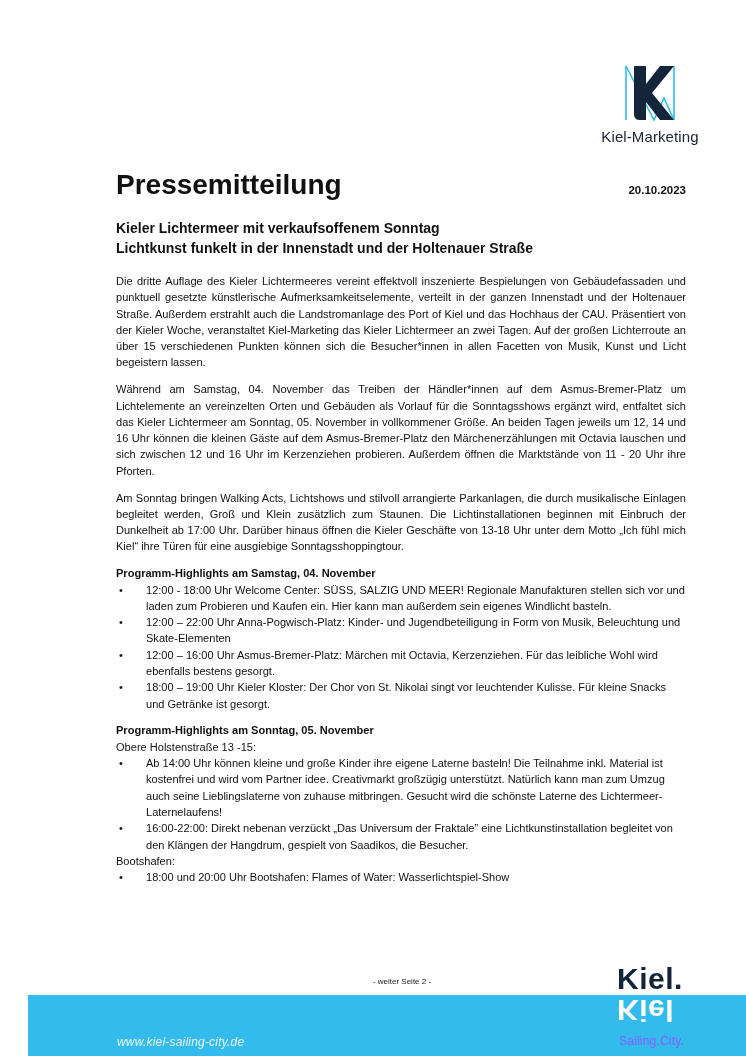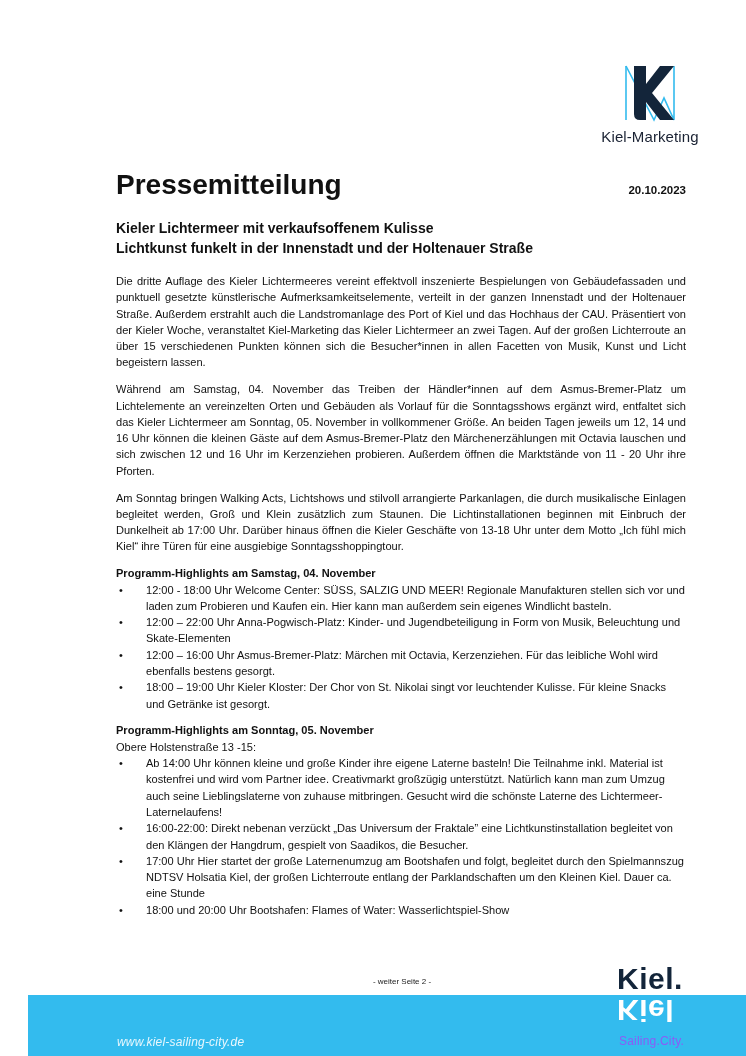--- a/index.html
+++ b/index.html
@@ -55,21 +55,21 @@
     </svg>
     <div class="km-text">Kiel-Marketing</div>
   </div>
 
   <div class="title-row">
     <div class="doc-title">Pressemitteilung</div>
     <div class="doc-date">20.10.2023</div>
   </div>
 
   <div class="headline">
-    <div>Kieler Lichtermeer mit verkaufsoffenem Kulisse</div>
+    <div>Kieler Lichtermeer mit verkaufsoffenem Sonntag</div>
     <div>Lichtkunst funkelt in der Innenstadt und der Holtenauer Straße</div>
   </div>
 
   <div class="body">
     <p>Die dritte Auflage des Kieler Lichtermeeres vereint effektvoll inszenierte Bespielungen von Gebäudefassaden und punktuell gesetzte künstlerische Aufmerksamkeitselemente, verteilt in der ganzen Innenstadt und der Holtenauer Straße. Außerdem erstrahlt auch die Landstromanlage des Port of Kiel und das Hochhaus der CAU. Präsentiert von der Kieler Woche, veranstaltet Kiel-Marketing das Kieler Lichtermeer an zwei Tagen.  Auf der großen Lichterroute an über 15 verschiedenen Punkten können sich die Besucher*innen in allen Facetten von Musik, Kunst und Licht begeistern lassen.</p>
     <p>Während am Samstag, 04. November das Treiben der Händler*innen auf dem Asmus-Bremer-Platz um Lichtelemente an vereinzelten Orten und Gebäuden als Vorlauf für die Sonntagsshows ergänzt wird, entfaltet sich das Kieler Lichtermeer am Sonntag, 05. November in vollkommener Größe. An beiden Tagen jeweils um 12, 14 und 16 Uhr können die kleinen Gäste auf dem Asmus-Bremer-Platz den Märchenerzählungen mit Octavia lauschen und sich zwischen 12 und 16 Uhr im Kerzenziehen probieren. Außerdem öffnen die Marktstände von 11 - 20 Uhr ihre Pforten.</p>
     <p>Am Sonntag bringen Walking Acts, Lichtshows und stilvoll arrangierte Parkanlagen, die durch musikalische Einlagen begleitet werden, Groß und Klein zusätzlich zum Staunen. Die Lichtinstallationen beginnen mit Einbruch der Dunkelheit ab 17:00 Uhr. Darüber hinaus öffnen die Kieler Geschäfte von 13-18 Uhr unter dem Motto „Ich fühl mich Kiel“ ihre Türen für eine ausgiebige Sonntagsshoppingtour.</p>
 
     <div class="section">
       <div class="section-head">Programm-Highlights am Samstag, 04. November</div>
@@ -81,22 +81,22 @@
       </ul>
     </div>
 
     <div class="section">
       <div class="section-head">Programm-Highlights am Sonntag, 05. November</div>
       <div class="plain-line">Obere Holstenstraße 13 -15:</div>
       <ul class="bullets">
         <li>Ab 14:00 Uhr können kleine und große Kinder ihre eigene Laterne basteln! Die Teilnahme inkl. Material ist kostenfrei und wird vom Partner idee. Creativmarkt großzügig unterstützt. Natürlich kann man zum Umzug auch seine Lieblingslaterne von zuhause mitbringen. Gesucht wird die schönste Laterne des Lichtermeer-Laternelaufens!</li>
         <li>16:00-22:00: Direkt nebenan verzückt „Das Universum der Fraktale” eine Lichtkunstinstallation begleitet von den Klängen der Hangdrum, gespielt von Saadikos, die Besucher.</li>
       </ul>
+      <div class="plain-line">Bootshafen:</div>
       <ul class="bullets">
-        <li>17:00 Uhr Hier startet der große Laternenumzug am Bootshafen und folgt, begleitet durch den Spielmannszug NDTSV Holsatia Kiel, der großen Lichterroute entlang der Parklandschaften um den Kleinen Kiel. Dauer ca. eine Stunde</li>
         <li>18:00 und 20:00 Uhr Bootshafen: Flames of Water: Wasserlichtspiel-Show</li>
       </ul>
     </div>
   </div>
 
   <div class="continue">
     <span>- weiter Seite 2 -</span>
   </div>
 
   <div class="footer">

